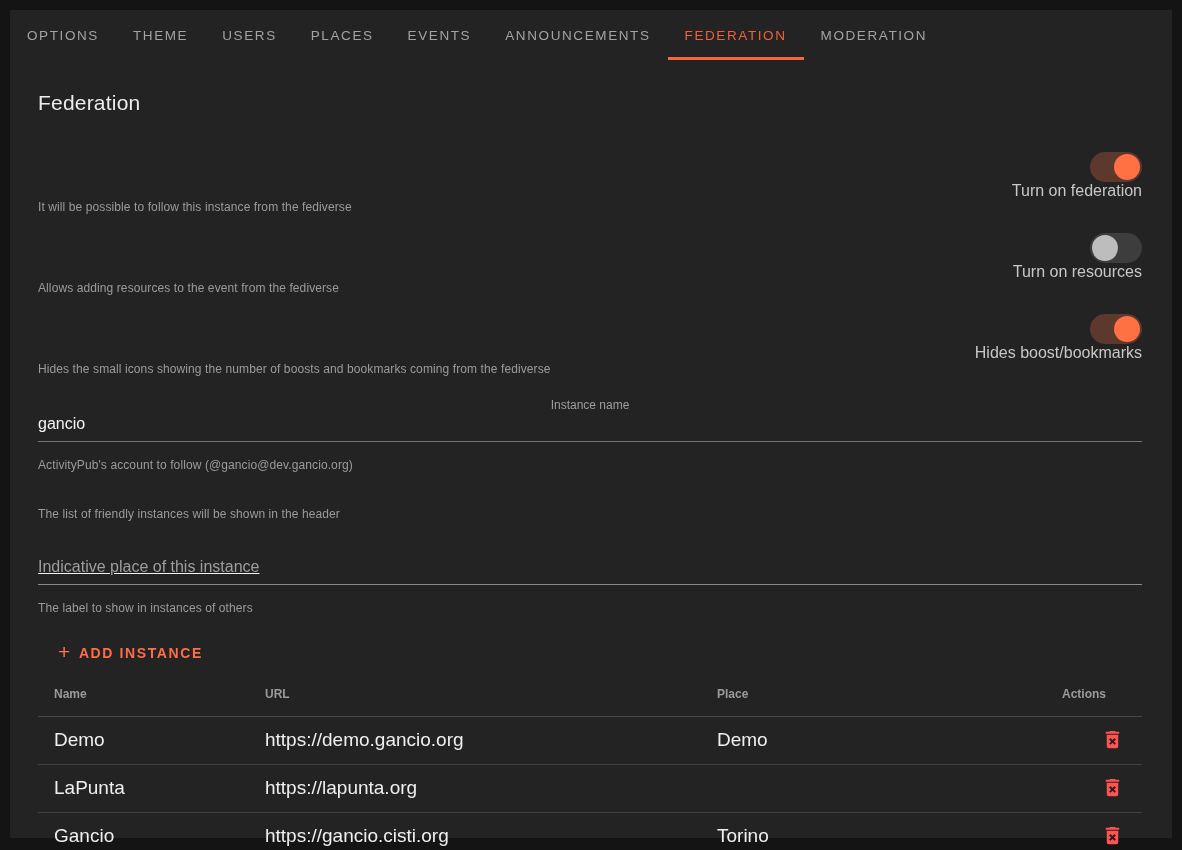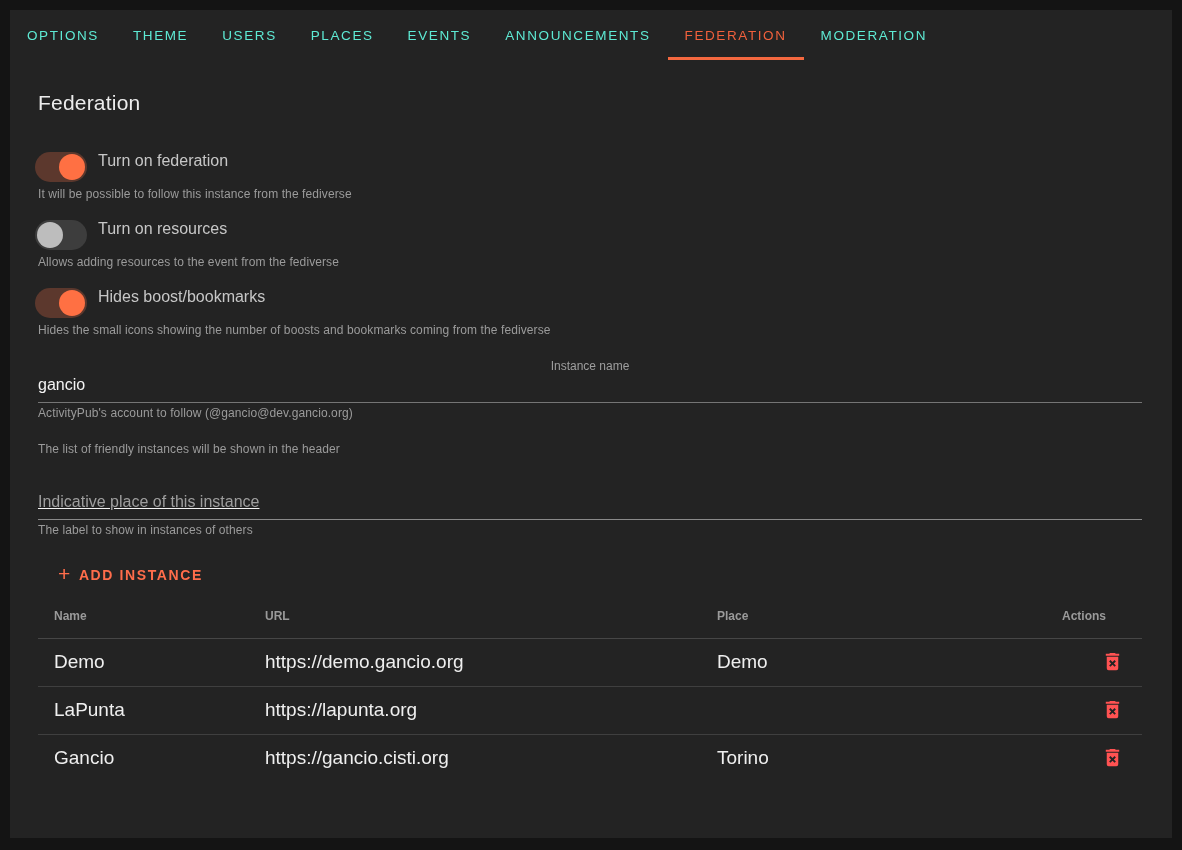--- a/index.html
+++ b/index.html
@@ -9,43 +9,43 @@
     position: absolute; left: 10px; top: 10px; right: 10px; bottom: 12px;
     background: #232323;
   }
 
   
   .tabbar { display: flex; height: 50px; align-items: stretch; }
   .tab {
     position: relative; display: flex; align-items: center;
     padding: 0 17px; cursor: pointer;
     font-size: 13.5px; font-weight: 500; letter-spacing: 1.6px;
-    color: #5eead4; text-transform: uppercase; user-select: none;
+    color: #a3a3a3; text-transform: uppercase; user-select: none;
   }
   .tab.active { color: #f0603c; }
   .tab.active::after {
     content: ""; position: absolute; left: 0; right: 0; bottom: 0;
     height: 3px; background: #f4683f;
   }
 
   
   .content { padding: 0 30px 0 28px; }
   h1.page-title { margin-top: 31px; font-size: 21px; font-weight: 400; color: #ececec; letter-spacing: 0.2px; }
 
   .switch-block { margin-top: 0; }
   .first-block { margin-top: 37px; }
-  .switch-row { display: flex; align-items: flex-start; height: 32px; }
+  .switch-row { display: flex; align-items: flex-end; height: 32px; flex-direction: column; }
   .switch { position: relative; width: 52px; height: 30px; border-radius: 16px; margin-left: -3px; cursor: pointer; flex: 0 0 auto; }
   .switch.on  { background: #5c382d; }
   .switch.off { background: #3d3d3d; }
   .knob { position: absolute; top: 2px; width: 26px; height: 26px; border-radius: 50%; }
   .switch.on  .knob { right: 2px; background: #ff7043; }
   .switch.off .knob { left: 2px;  background: #bdbdbd; }
   .switch-label { margin-left: 11px; font-size: 16px; color: #c7c7c7; cursor: pointer; }
-  .hint { margin-top: 3px; font-size: 12px; color: #9b9b9b; letter-spacing: 0.1px; }
+  .hint { margin-top: 16px; font-size: 12px; color: #9b9b9b; letter-spacing: 0.1px; }
   .gap { height: 19px; }
 
   
   .field-block { margin-top: 22px; }
   .field-label { font-size: 12px; color: #9e9e9e; text-align: center; }
   .text-input {
     display: block; width: 100%; background: transparent; border: none;
     border-bottom: 1px solid #757575; outline: none;
     padding: 3px 0 8px 0; font-family: "Liberation Sans", sans-serif;
     font-size: 16px; color: #f3f3f3;

